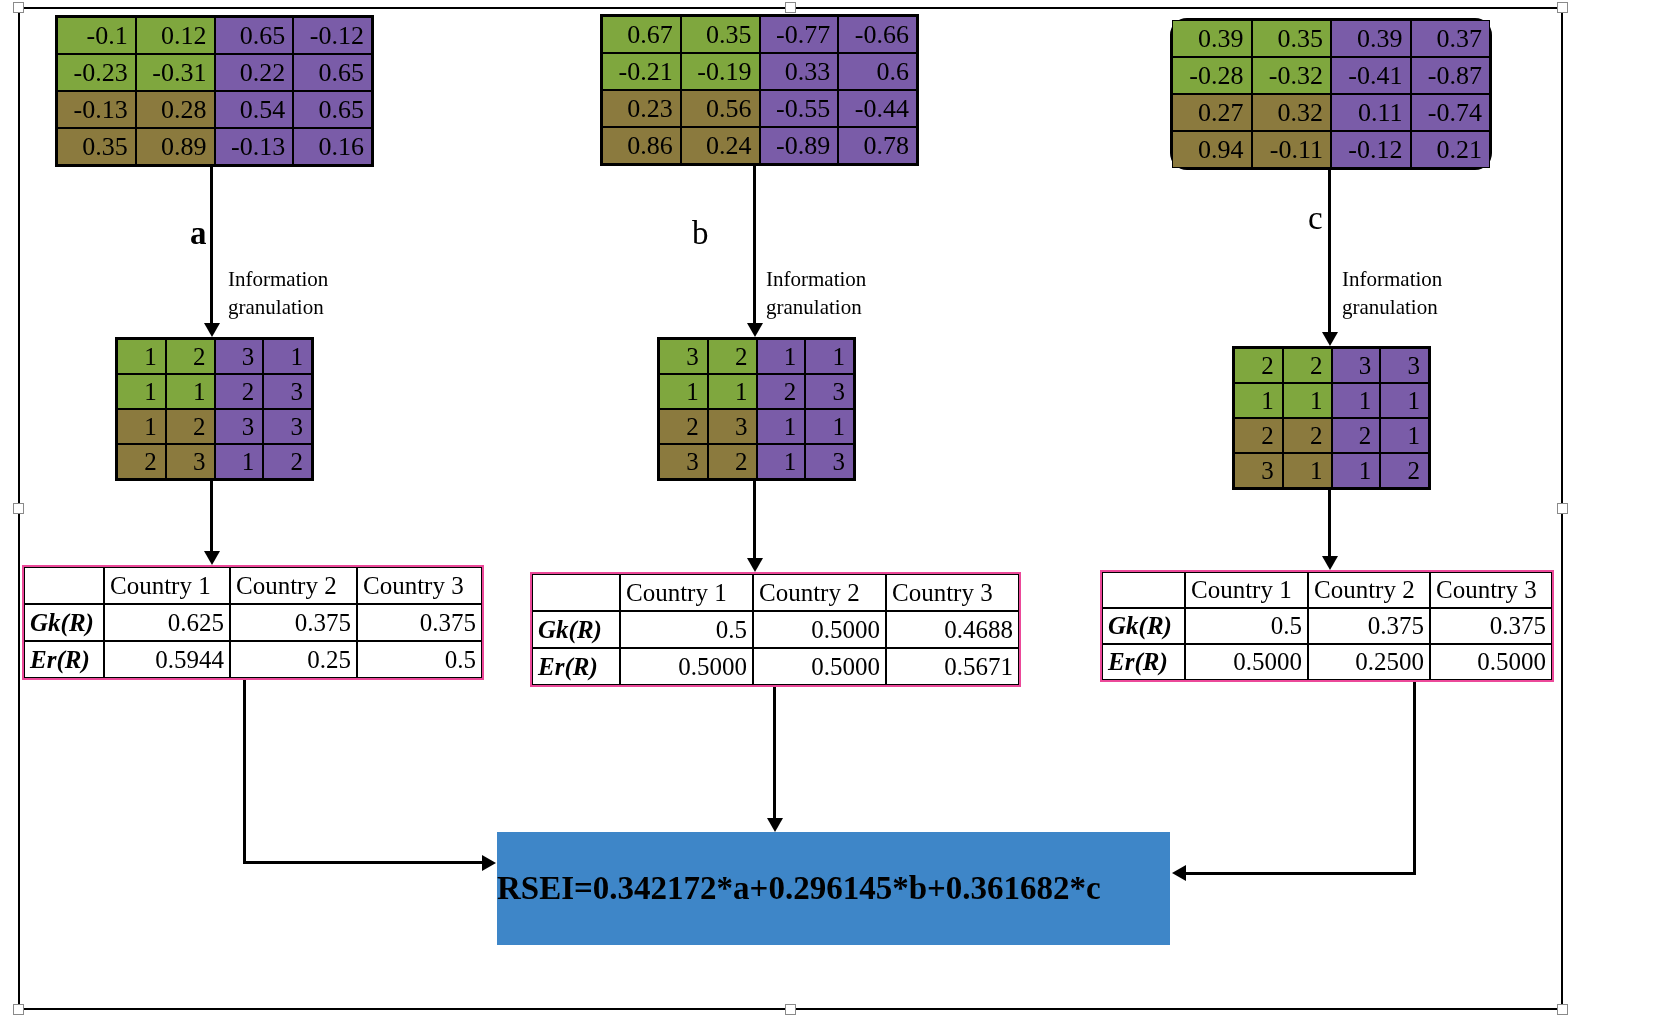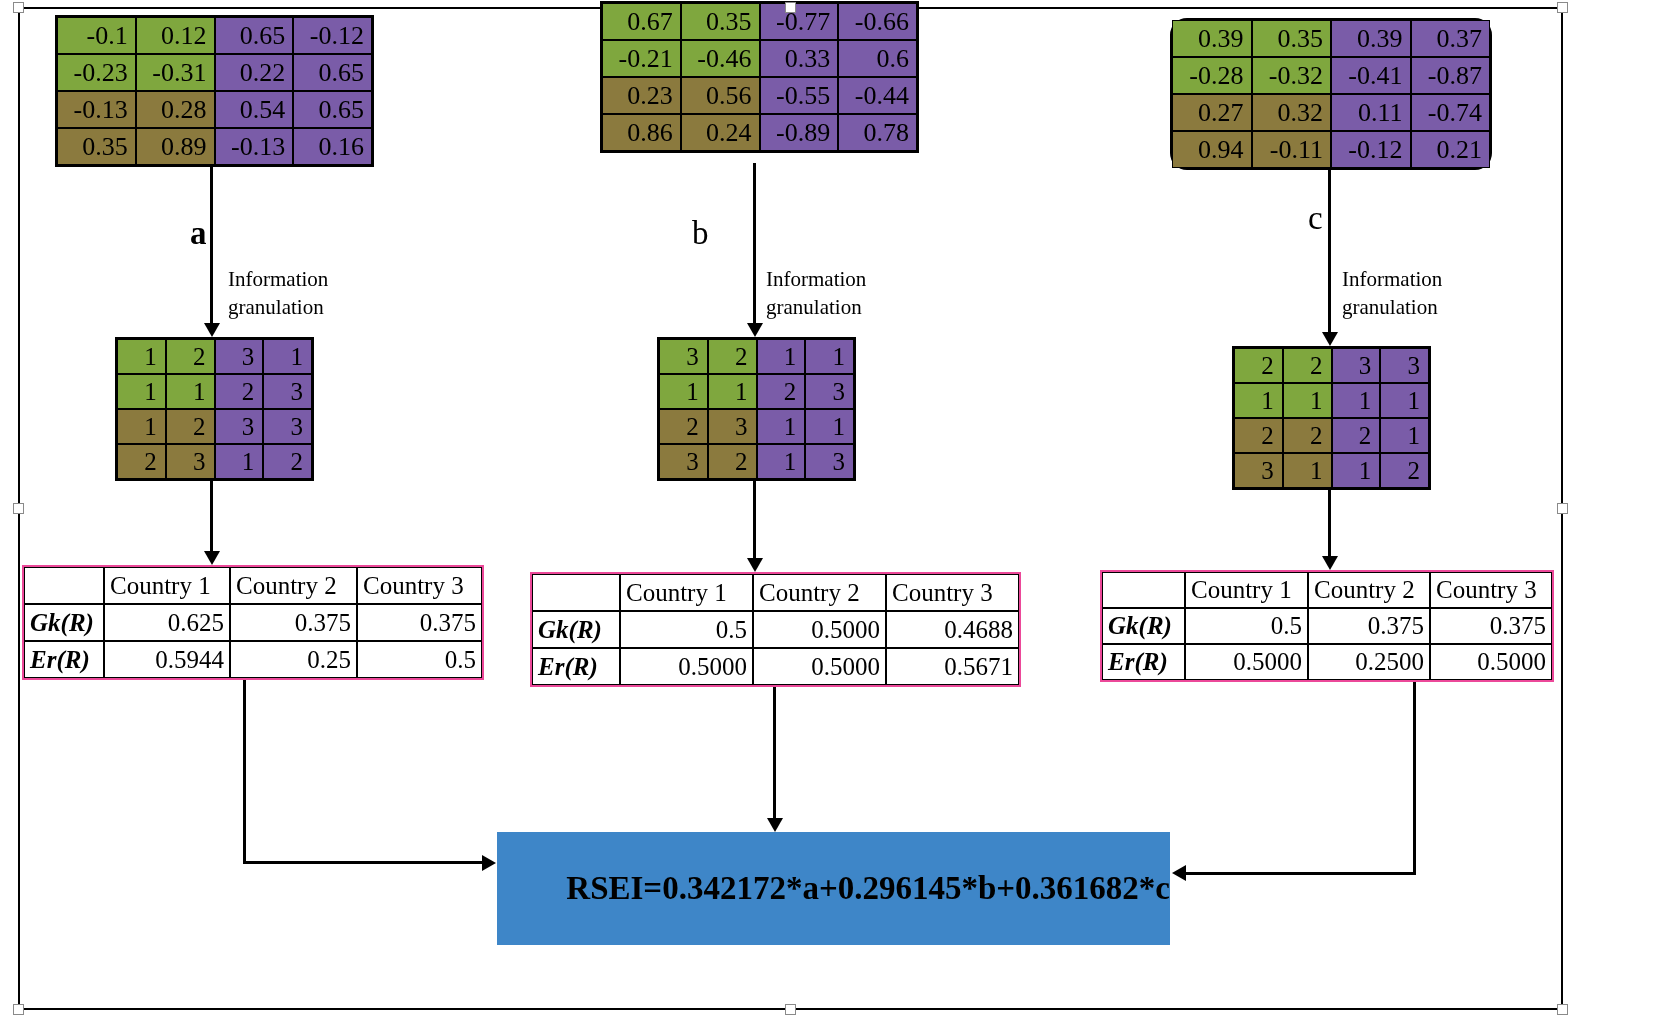--- a/index.html
+++ b/index.html
@@ -19,21 +19,21 @@
   .ctable .th{justify-content:flex-start;}
   .ctable .val{justify-content:flex-end;}
   .rowlab{font-style:italic;font-weight:bold;font-size:23px;}
   .ln{position:absolute;background:#000;z-index:1;}
   .ah{position:absolute;width:0;height:0;z-index:1;}
   .ah.down{border-left:8px solid transparent;border-right:8px solid transparent;border-top:14px solid #000;}
   .ah.right{border-top:8px solid transparent;border-bottom:8px solid transparent;border-left:14px solid #000;}
   .ah.left{border-top:8px solid transparent;border-bottom:8px solid transparent;border-right:14px solid #000;}
   .blabel{position:absolute;font-size:33px;z-index:2;}
   .info{position:absolute;font-size:21px;line-height:1.35;z-index:2;}
-  .rsei{position:absolute;background:#3E86C8;display:flex;align-items:center;justify-content:flex-end;
+  .rsei{position:absolute;background:#3E86C8;display:flex;align-items:center;justify-content:flex-start;
         font-weight:bold;font-size:33px;z-index:2;}
 </style>
 </head>
 <body>
 
 <div id="root">
 
   <div class="frame" style="left:18px;top:7px;width:1545px;height:1003px;"></div>
   <div class="handle" style="left:13px;top:2px;"></div>
   <div class="handle" style="left:785px;top:2px;"></div>
@@ -105,27 +105,27 @@
     <div class="rowlab">Er(R)</div>
     <div class="val">0.5944</div>
     <div class="val">0.25</div>
     <div class="val">0.5</div>
   </div>
 
   <div class="ln" style="left:243px;top:676px;width:3px;height:188px;"></div>
   <div class="ln" style="left:243px;top:861px;width:239px;height:3px;"></div>
   <div class="ah right" style="left:482px;top:855px;"></div>
 
-  <div class="matrix" style="left:600px;top:1px;width:315px;height:148px;grid-template-columns:repeat(4,1fr);grid-template-rows:repeat(4,1fr);">
+  <div class="matrix" style="left:600px;top:14px;width:315px;height:148px;grid-template-columns:repeat(4,1fr);grid-template-rows:repeat(4,1fr);">
     <div class="g">0.67</div>
     <div class="g">0.35</div>
     <div class="p">-0.77</div>
     <div class="p">-0.66</div>
     <div class="g">-0.21</div>
-    <div class="g">-0.46</div>
+    <div class="g">-0.19</div>
     <div class="p">0.33</div>
     <div class="p">0.6</div>
     <div class="o">0.23</div>
     <div class="o">0.56</div>
     <div class="p">-0.55</div>
     <div class="p">-0.44</div>
     <div class="o">0.86</div>
     <div class="o">0.24</div>
     <div class="p">-0.89</div>
     <div class="p">0.78</div>

